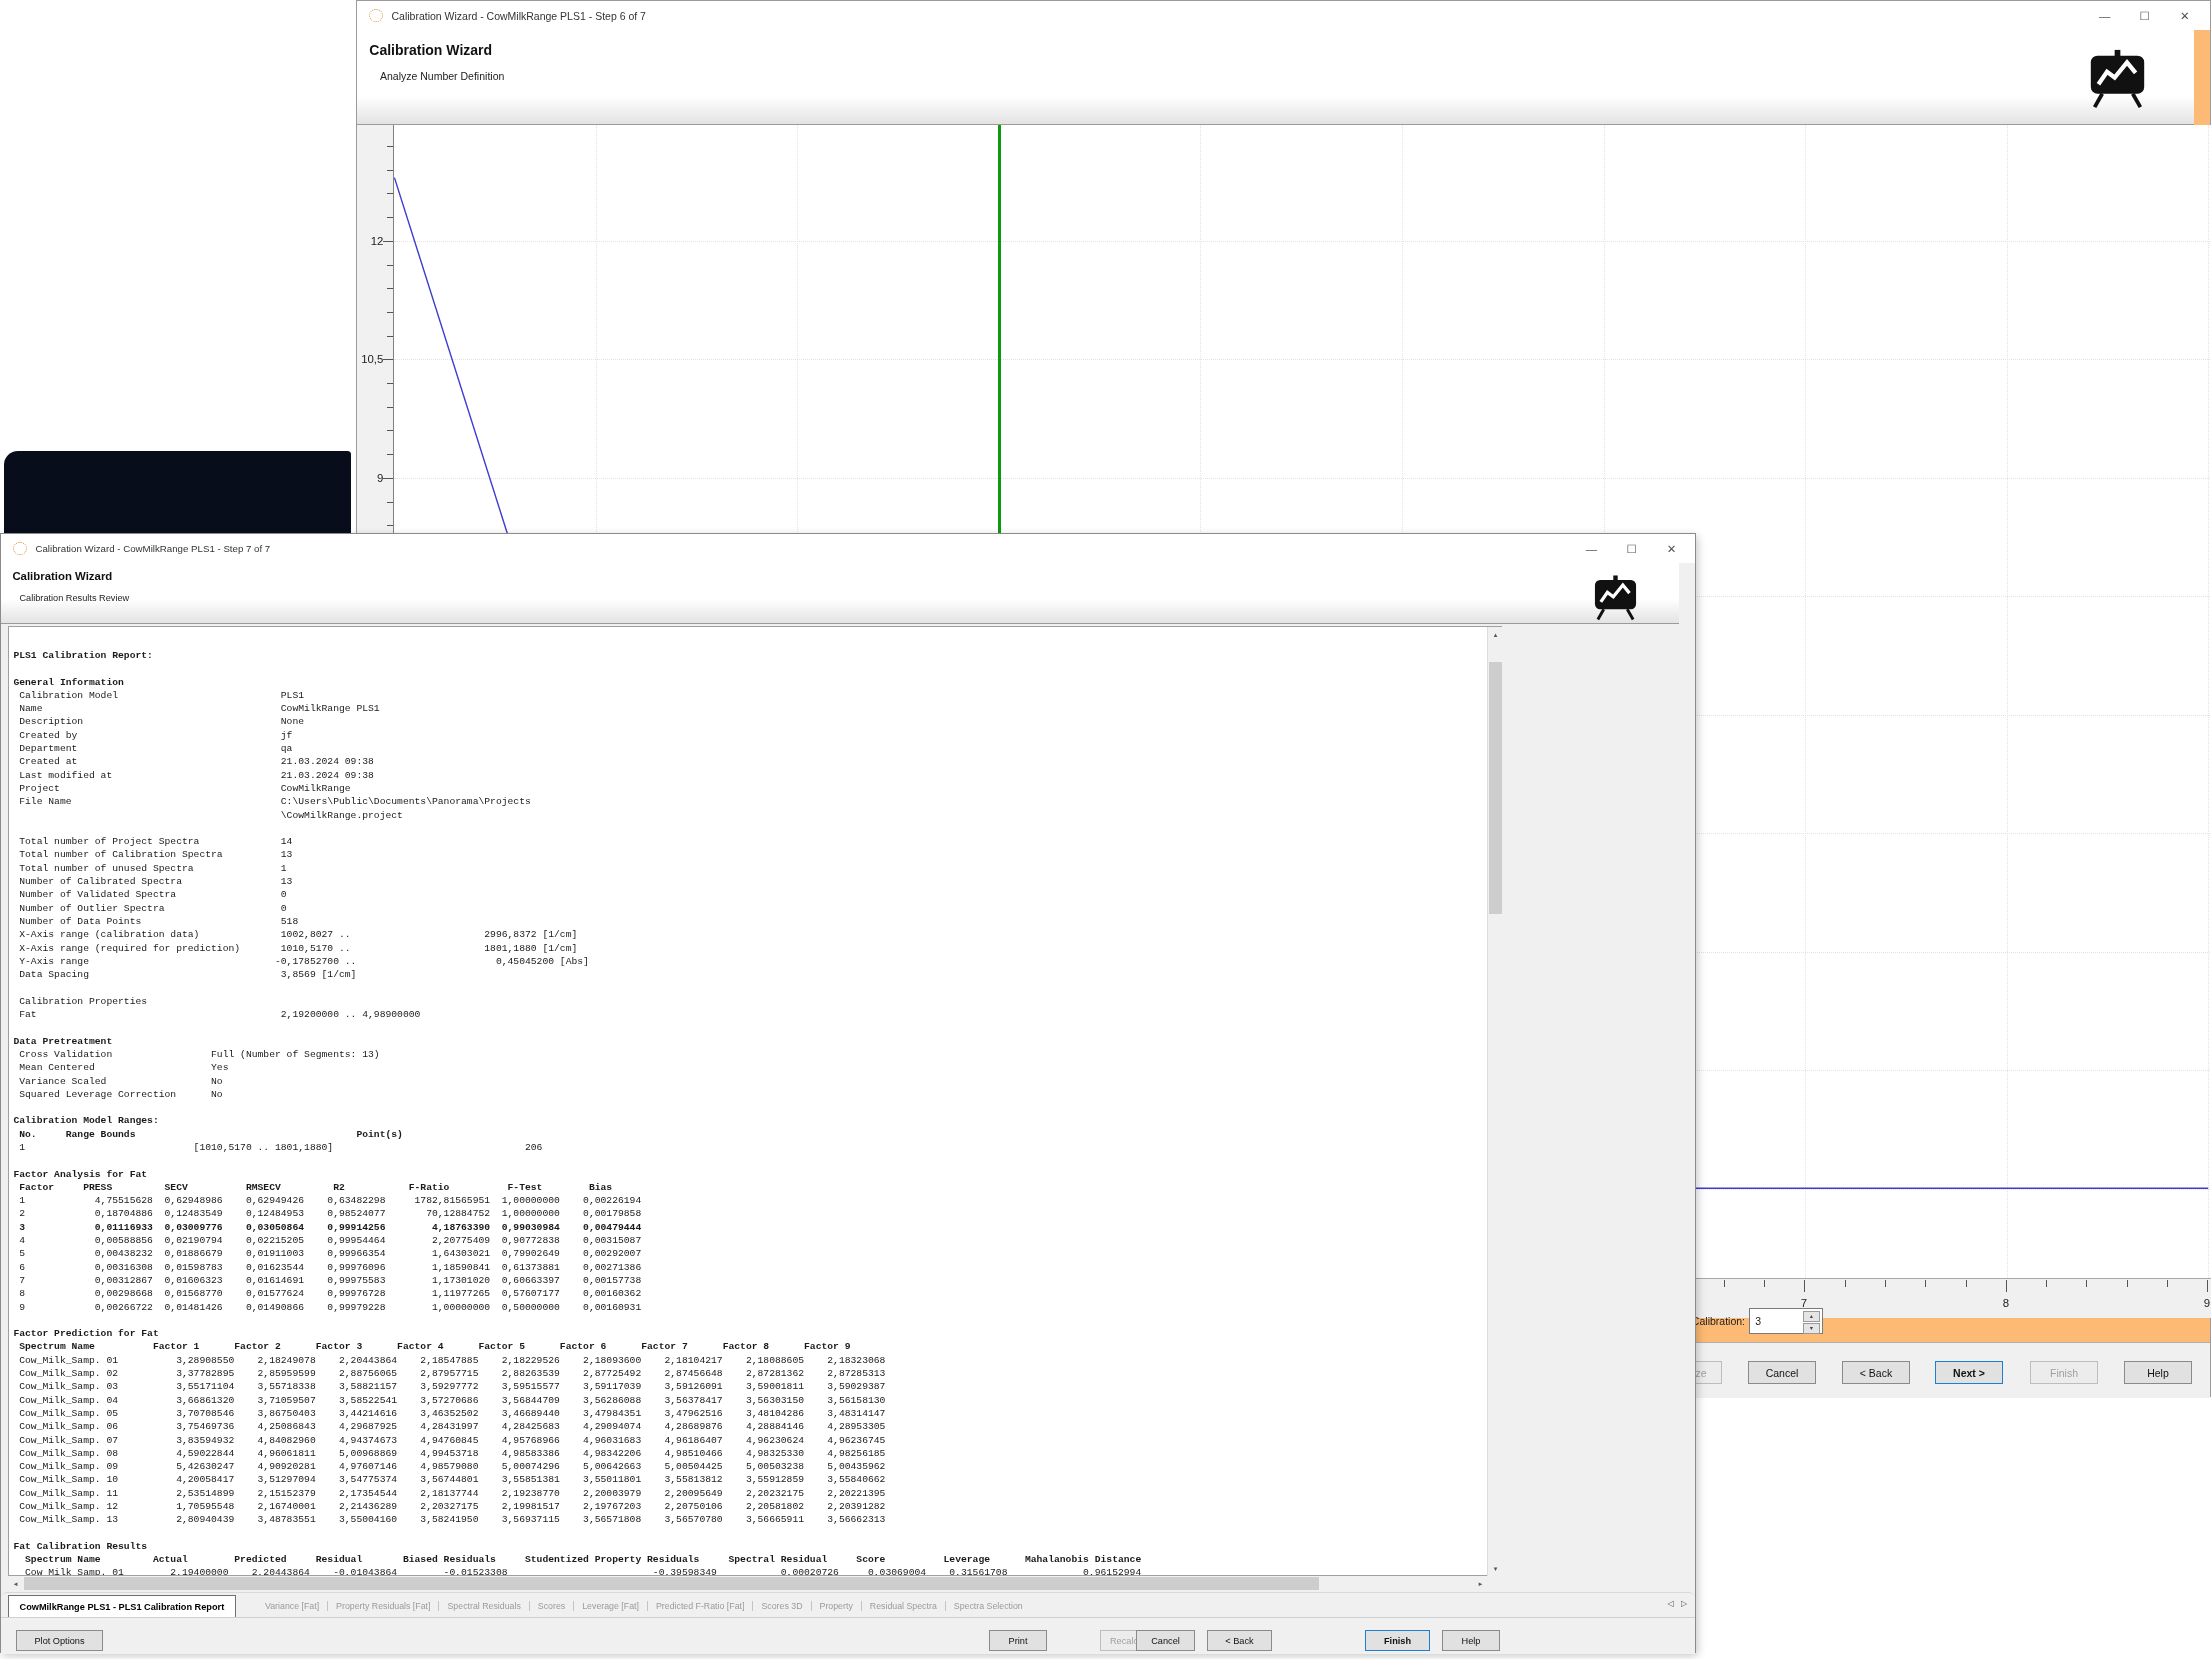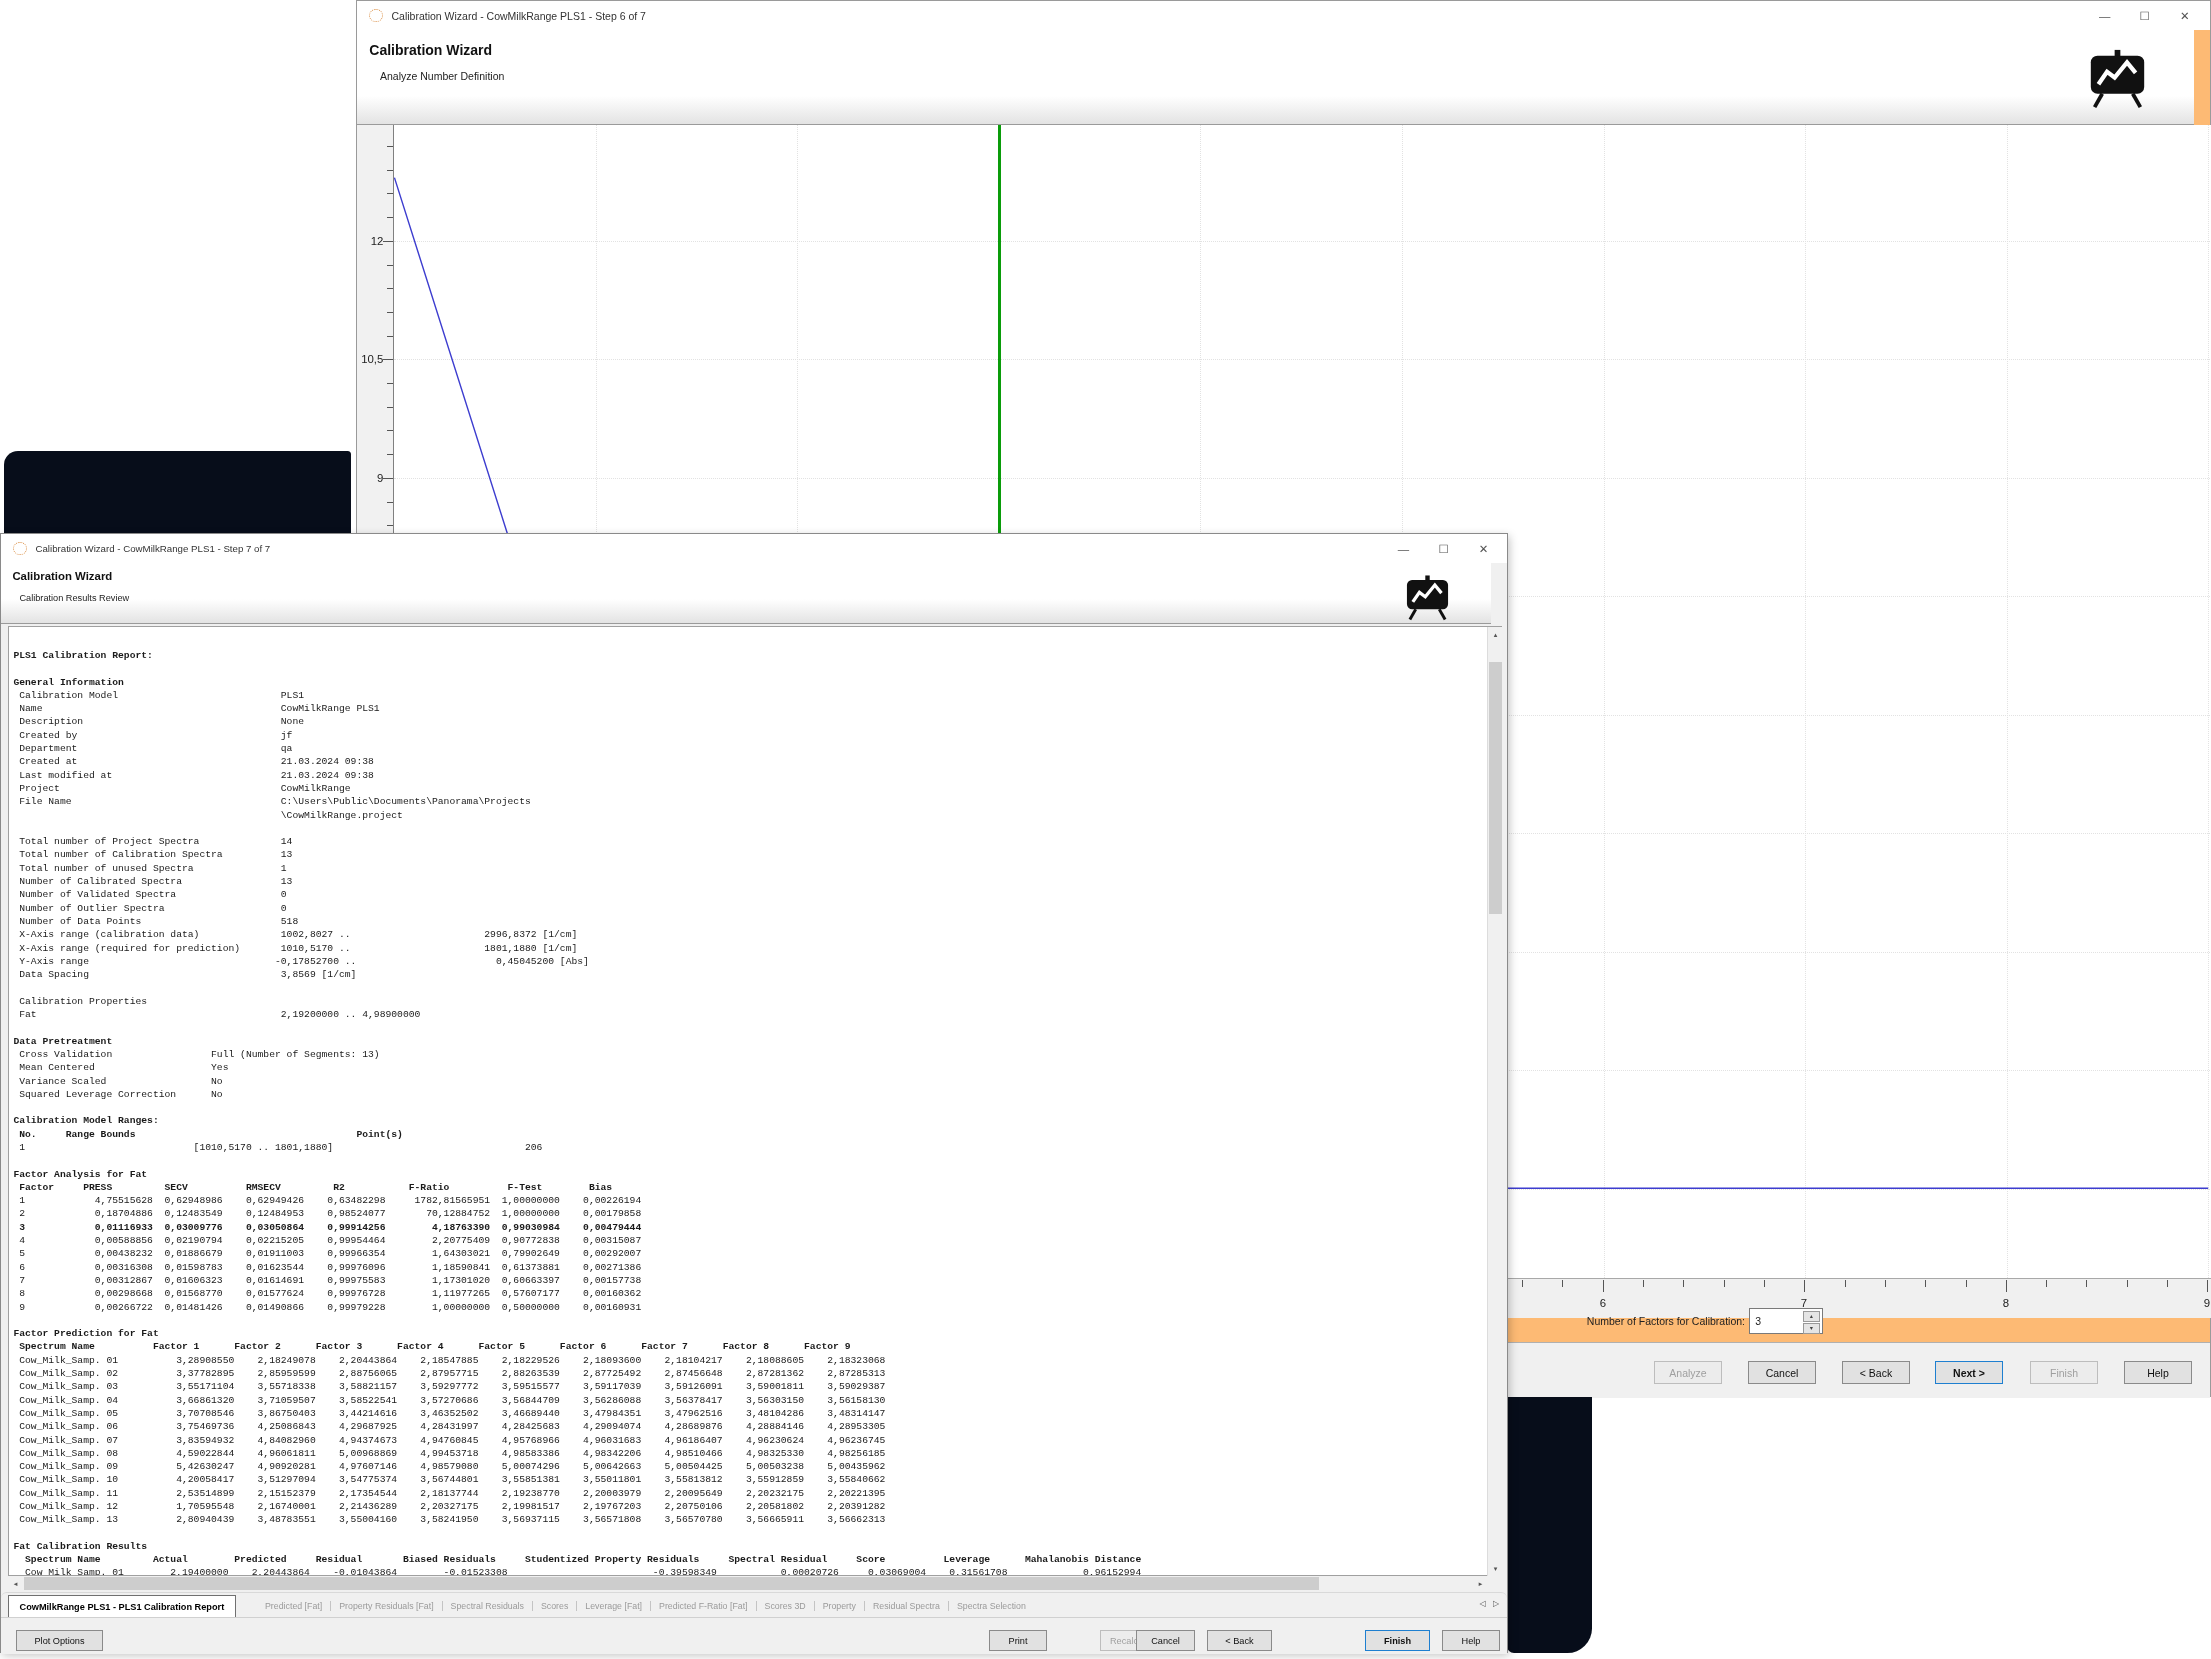--- a/index.html
+++ b/index.html
@@ -39,21 +39,21 @@
   #sep6{position:absolute;left:0;right:0;top:1341px;border-top:0.9px solid #b0b0b0;}
   #btnband6{position:absolute;left:0;right:0;top:1342px;height:55px;background:#f0f0f0;}
   .btn{position:absolute;height:23px;background:#e1e1e1;border:0.9px solid #8a8a8a;box-sizing:border-box;
        display:flex;align-items:center;justify-content:center;font-size:10.5px;color:#111;}
   .btn.disabled{color:#9f9f9f;background:#ececec;border-color:#bdbdbd;}
   .btn.default{border:1.8px solid #1e7fd0;font-weight:bold;}
   
   #blob-left{position:absolute;left:4.4px;top:451px;width:347px;height:83px;background:#070d1a;border-radius:14px 3.5px 0 0;}
   #blob-bottom{position:absolute;left:1507px;top:1397px;width:85px;height:256px;background:#070d1a;border-radius:0 0 24.6px 7px;}
   
-  #win7{left:0;top:533px;width:1508px;height:1120px;border:0.9px solid #8a8a8a;box-sizing:border-box;background:#f0f0f0;box-shadow:1.8px 2.6px 8.8px rgba(0,0,0,.25);}
+  #win7{left:0;top:533px;width:1696px;height:1120px;border:0.9px solid #8a8a8a;box-sizing:border-box;background:#f0f0f0;box-shadow:1.8px 2.6px 8.8px rgba(0,0,0,.25);}
   #win7 .titlebar .ttext{font-size:9.7px;}
   #win7 .wizhead{top:29px;height:61px;background:linear-gradient(#ffffff 60%,#e3e3e3 100%);}
   #win7 .wizhead .h1{position:absolute;left:11.4px;top:7px;font-size:11.4px;font-weight:bold;color:#111;}
   #win7 .wizhead .h2{position:absolute;left:18.4px;top:30px;font-size:9.2px;color:#222;}
   #content7{position:absolute;left:7px;top:92px;width:1494px;height:950px;background:#fff;border:0.9px solid #a0a0a0;box-sizing:border-box;overflow:hidden;}
   #report-lines{position:absolute;left:4.4px;top:22px;font-family:"Liberation Mono", monospace;font-size:9.7px;color:#1a1a1a;white-space:pre;}
   .rl{height:13.3px;line-height:13.3px;}
   .rb{font-weight:bold;}
   
   .sb{position:absolute;background:#f0f0f0;}
@@ -269,21 +269,21 @@
     </div>
     <div class="sb" id="hscroll">
       <div class="arr" style="left:0;">◄</div>
       <div id="hthumb"></div>
       <div class="arr" style="right:0;">►</div>
     </div>
 
     <div id="tabstrip">
       <div id="tab-active">CowMilkRange PLS1 - PLS1 Calibration Report</div>
       <div id="tabs-inactive">
-          <span class="tab-i">Predicted [Fat]</span>
+          <span class="tab-i">Variance [Fat]</span>
           <span class="tab-i">Property Residuals [Fat]</span>
           <span class="tab-i">Spectral Residuals</span>
           <span class="tab-i">Scores</span>
           <span class="tab-i">Leverage [Fat]</span>
           <span class="tab-i">Predicted F-Ratio [Fat]</span>
           <span class="tab-i">Scores 3D</span>
           <span class="tab-i">Property</span>
           <span class="tab-i">Residual Spectra</span>
           <span class="tab-i">Spectra Selection</span>
         </div>

